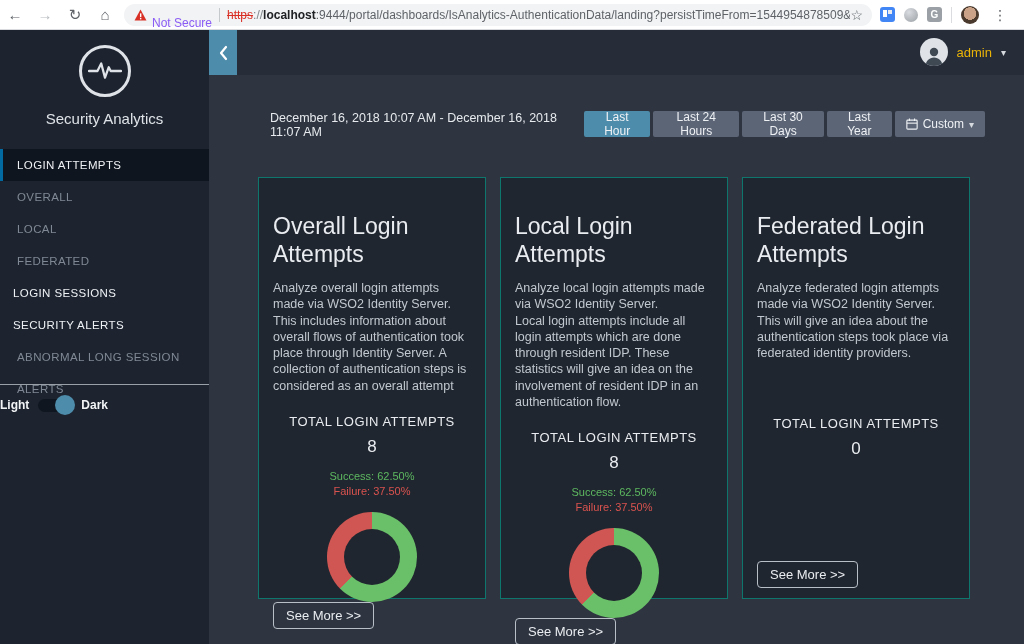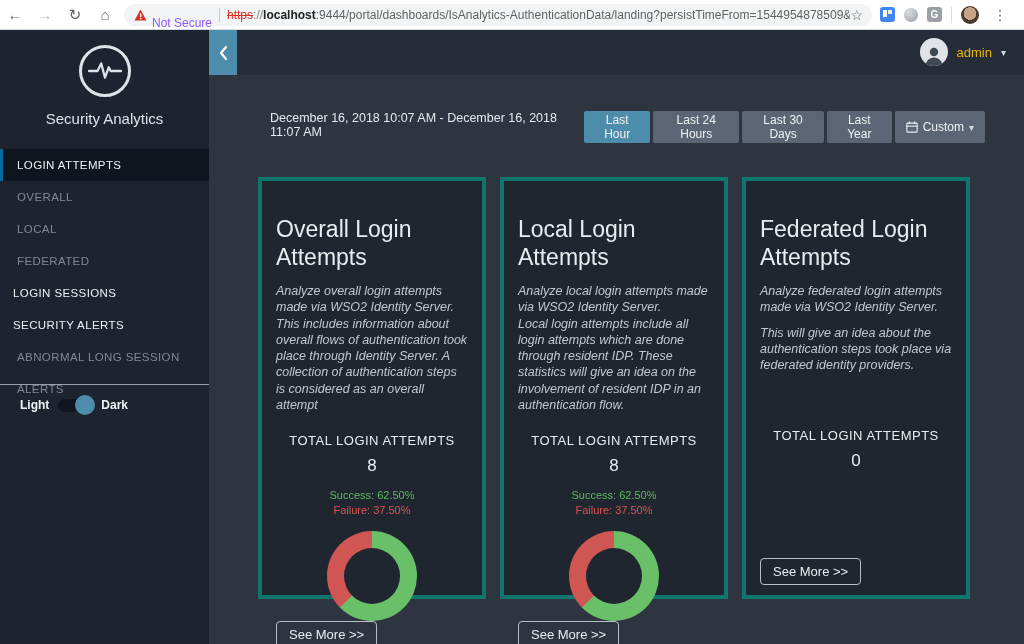--- a/index.html
+++ b/index.html
@@ -51,50 +51,50 @@
   .brand{ text-align:center; padding-top:15px; }
   .logo{ width:52px; height:52px; border:3px solid #dfe3e8; border-radius:50%;
          margin:0 auto; display:flex; align-items:center; justify-content:center; }
   .brand-label{ color:#dfe3e8; font-size:15px; margin-top:13px; }
   .menu{ margin-top:22px; }
   .menu-item{ height:32px; line-height:32px; padding-left:13px; font-size:11.5px;
               letter-spacing:.4px; color:#eef1f4; cursor:pointer; }
   .menu-item.sub{ padding-left:17px; color:#7f8894; }
   .menu-item.active{ background:#0f151e; border-left:3px solid #0369a1; padding-left:14px; }
   .side-divider{ border-top:1px solid #99a0a8; margin-top:11px; }
-  .theme-row{ display:flex; align-items:center; gap:9px; padding:13px 0 0 20px; }
+  .theme-row{ display:flex; align-items:center; gap:9px; padding:13px 0 0 0; }
   .theme-label{ color:#f2f4f6; font-size:12px; font-weight:bold; }
   .toggle{ width:34px; height:13px; background:#10161f; border-radius:7px; position:relative; cursor:pointer; }
   .toggle .knob{ position:absolute; right:-3px; top:-4px; width:20px; height:20px; border-radius:50%; background:#4e8cab; }
 
   
   .main-header{ position:absolute; left:209px; right:0; top:30px; height:45px; background:#262d38; }
   .collapse-btn{ position:absolute; left:0; top:0; width:28px; height:45px; background:#4e8cab;
                  display:flex; align-items:center; justify-content:center; cursor:pointer; border:none; }
   .user-chip{ position:absolute; right:18px; top:8px; display:flex; align-items:center; gap:9px; cursor:pointer; }
   .user-avatar{ width:28px; height:28px; border-radius:50%; background:#dfe3e8; overflow:hidden; display:flex; align-items:flex-end; justify-content:center; }
   .user-name{ color:#eab308; font-size:13px; }
   .caret{ color:#d6dade; font-size:10px; }
 
   
   .content{ position:absolute; left:209px; right:0; top:75px; bottom:0; background:#2e3540; }
   .date-row{ position:absolute; left:61px; right:39px; top:36px; height:26px;
              display:flex; align-items:flex-start; }
   .date-label{ color:#e6e9ed; font-size:12.5px; }
   .btn-group{ margin-left:auto; display:flex; gap:3px; }
-  .time-btn{ height:32px; padding:0 11px; background:#5c6576; border:none; color:#eef1f4;
+  .time-btn{ height:26px; padding:0 11px; background:#5c6576; border:none; color:#eef1f4;
              font-size:12px; font-family:inherit; border-radius:2px; cursor:pointer;
              display:flex; align-items:center; gap:5px; }
   .time-btn.active{ background:#4e8cab; }
 
   .cards{ position:absolute; left:49px; top:102px; display:flex; gap:14px; }
-  .card{ width:228px; height:422px; background:#20262f; border:4px solid #0f766e;
+  .card{ width:228px; height:422px; background:#20262f; border:1px solid #0f766e;
          display:flex; flex-direction:column; padding:0 14px;align-items:center; }
   .card-title{ margin-top:34px; font-size:23px; font-weight:400; color:#e9ecf0; line-height:1.22; }
-  .card-desc{ margin-top:12px; font-size:12.5px; color:#c2c8cf; line-height:1.3;font-style:italic; }
+  .card-desc{ margin-top:12px; font-size:12.5px; color:#c2c8cf; line-height:1.3; }
   .card-stats{ text-align:center; margin-top:20px; }
   .card-federated .card-stats{ margin-top:55px; }
   .total-label{ font-size:13px; color:#e9ecf0; letter-spacing:.5px; }
   .total-value{ font-size:17px; color:#e9ecf0; margin-top:8px; }
   .success-text{ font-size:11px; margin-top:13px; }
   .failure-text{ font-size:11px; margin-top:3px; }
   .donut{ width:90px; height:90px; border-radius:50%; margin:15px auto 0; position:relative; }
   .donut::after{ content:""; position:absolute; inset:17px; border-radius:50%; background:#20262f; }
   .see-more{ margin-top:auto; margin-bottom:30px; align-self:flex-start;
              background:transparent; border:1px solid #b9bfc7; color:#e9ecf0;
@@ -224,21 +224,21 @@
         <div class="success-text" style="color: rgb(92, 184, 96);">Success: 62.50%</div>
         <div class="failure-text" style="color: rgb(217, 83, 79);">Failure: 37.50%</div>
         <div class="donut" style="background: conic-gradient(rgb(106, 191, 105) 0deg, rgb(106, 191, 105) 62.5%, rgb(207, 86, 82) 62.5%, rgb(207, 86, 82) 100%);"></div>
       </div>
       <button class="see-more">See More &gt;&gt;</button>
     </div>
 
     <div class="card card-federated">
       <h2 class="card-title">Federated Login Attempts</h2>
       <p class="card-desc">Analyze federated login attempts made via WSO2 Identity Server.</p>
-      <p class="card-desc" style="margin-top:9px">This will give an idea about the authentication steps took place via federated identity providers.</p>
+      <p class="card-desc" style="margin-top:0">This will give an idea about the authentication steps took place via federated identity providers.</p>
       <div class="card-stats">
         <div class="total-label">TOTAL LOGIN ATTEMPTS</div>
         <div class="total-value">0</div>
       </div>
       <button class="see-more">See More &gt;&gt;</button>
     </div>
 
   </div>
 </div>
 

